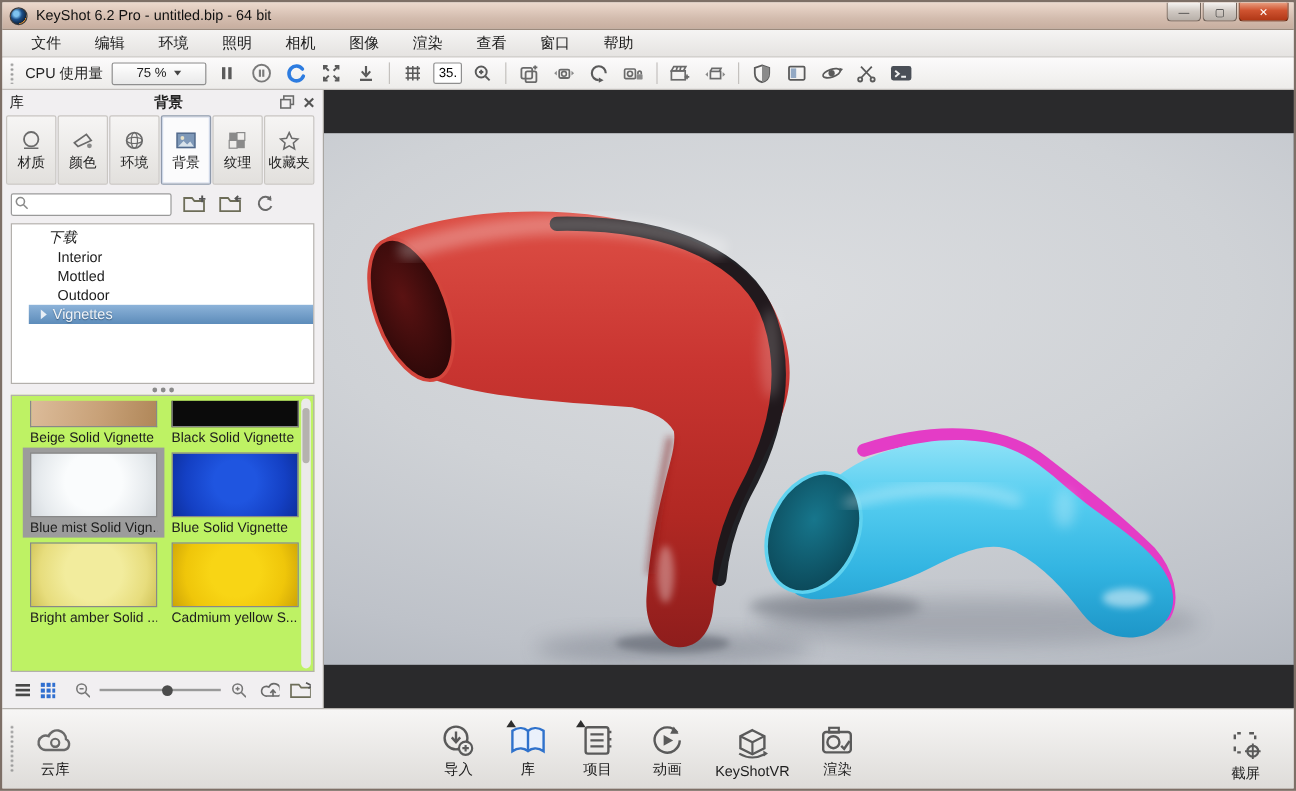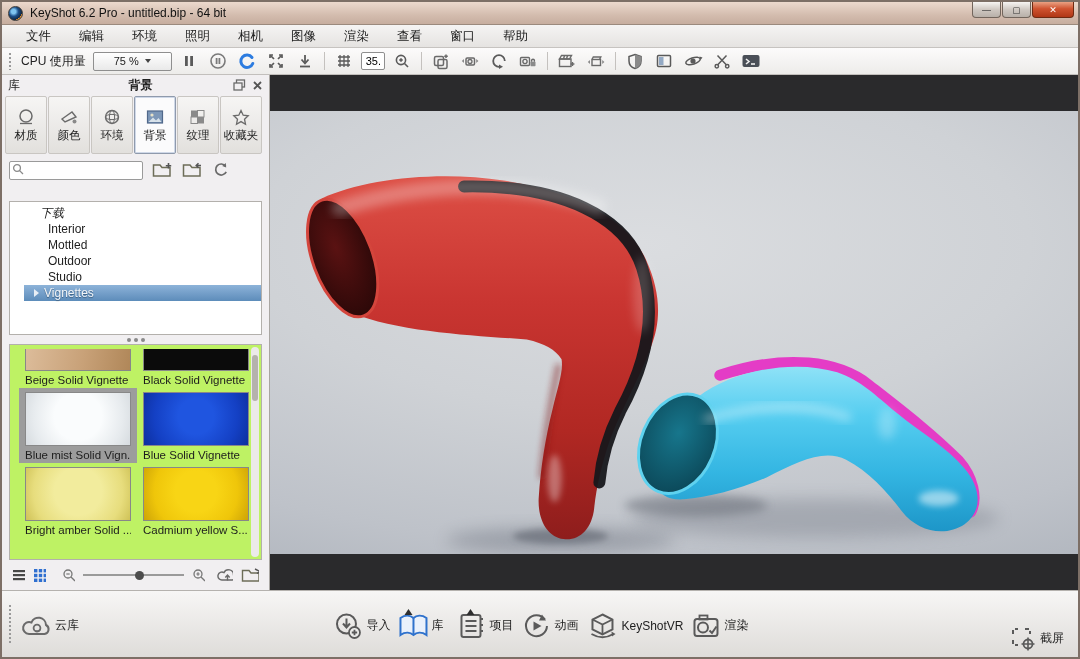--- a/index.html
+++ b/index.html
@@ -62,21 +62,21 @@
   .tab { width:42px; height:58px; display:flex; flex-direction:column; align-items:center;
     justify-content:center; gap:2px; font-size:11.5px; color:#222;
     border:1px solid #c9c6c2; background:linear-gradient(#f6f5f4,#e2e0dd); border-radius:2px; }
   .tab.active { background:#fbfbfc; border-color:#8f9aac; box-shadow:0 0 0 1px #cfd8e8 inset; }
   .searchrow { display:flex; align-items:center; gap:9px; padding:3px 7px 4px 7px; }
   .searchbox { position:relative; width:134px; height:19px; }
   .searchbox input { width:100%; height:100%; border:1px solid #9a9a9a; border-radius:2px;
     padding:0 4px 0 18px; font-size:11px; font-family:"Liberation Sans",sans-serif; }
   .searchbox svg { position:absolute; left:3px; top:3px; }
 
-  .tree { margin:18px 7px 0 7px; height:134px; background:#fff; border:1px solid #b3b0ac;
+  .tree { margin:3px 7px 0 7px; height:134px; background:#fff; border:1px solid #b3b0ac;
     font-size:12px; color:#1c1c1c; padding-top:3px; overflow:hidden; }
   .tree-row { height:16px; line-height:16px; display:flex; align-items:center; position:relative; }
   .tree-row .lbl { white-space:nowrap; }
   .tw-dl { padding-left:30px; font-style:italic; font-family:"Liberation Serif",serif; }
   .tw-root { padding-left:10px; gap:6px; }
   .tw-child { padding-left:38px; }
   .tri-open { width:0; height:0; border-top:5px solid #3a3a3a;
     border-left:5px solid transparent; }
   .tri-closed { width:0;height:0; border-left:5px solid #e8eef5;
     border-top:4px solid transparent; border-bottom:4px solid transparent; margin-right:5px; }
@@ -118,21 +118,21 @@
   
   .viewport { flex:1; display:flex; flex-direction:column; background:#2a2a2c; min-width:0; }
   .vp-bar { height:36px; flex:0 0 36px; background:#2a2a2c; }
   .render { flex:1; position:relative;
     background:radial-gradient(120% 95% at 46% 30%, #dbdde0 0%, #cfd2d6 40%, #bec2c9 72%, #a8aeb7 100%); }
   .render svg { position:absolute; inset:0; width:100%; height:100%; }
 
   
   .dock { height:67px; flex:0 0 67px; background:linear-gradient(#f7f6f5,#dedcd9);
     border-top:1px solid #b5b2ae; position:relative; display:flex; align-items:center; }
-  .dock-item { display:flex; flex-direction:row; align-items:center; gap:1px;
+  .dock-item { display:flex; flex-direction:column; align-items:center; gap:1px;
     font-size:12px; color:#1d1d1d; min-width:52px; position:relative; padding-top:3px; }
   .dock-center { position:absolute; left:50%; transform:translateX(-50%); display:flex;
     align-items:flex-end; gap:6px; }
   .dock-left { display:flex; align-items:center; gap:8px; padding-left:6px; }
   .dock-right { position:absolute; right:14px; bottom:4px; }
   .marker { position:absolute; top:1px; left:calc(50% - 18px); width:0; height:0;
     border-left:4px solid transparent; border-right:4px solid transparent;
     border-bottom:6px solid #2e2e2e; }
 </style>
 </head>
@@ -390,23 +390,20 @@
           <span class="lbl">下载</span>
         </div>
         <div class="tree-row tw-child">
           <span class="lbl">Interior</span>
         </div>
         <div class="tree-row tw-child">
           <span class="lbl">Mottled</span>
         </div>
         <div class="tree-row tw-child">
           <span class="lbl">Outdoor</span>
-        </div>
-        <div class="tree-row tw-child">
-          <span class="lbl">Studio</span>
         </div>
         <div class="tree-row selected" style="padding-left:10px;">
           <span class="tri-closed"></span>
           <span class="lbl">Vignettes</span>
         </div>
       </div>
 
       <div class="splitter">
         <span class="dots"></span>
       </div>

